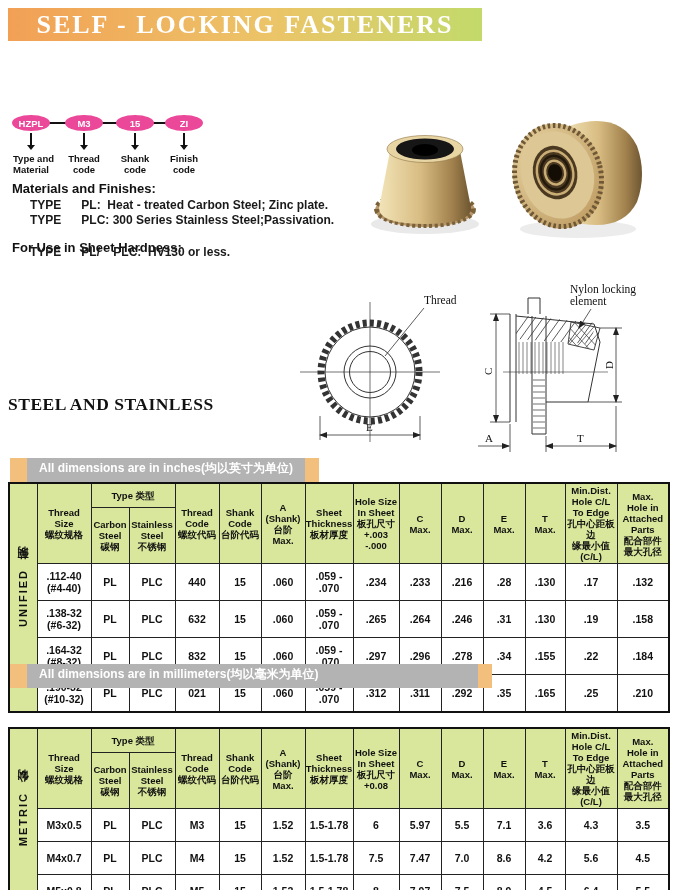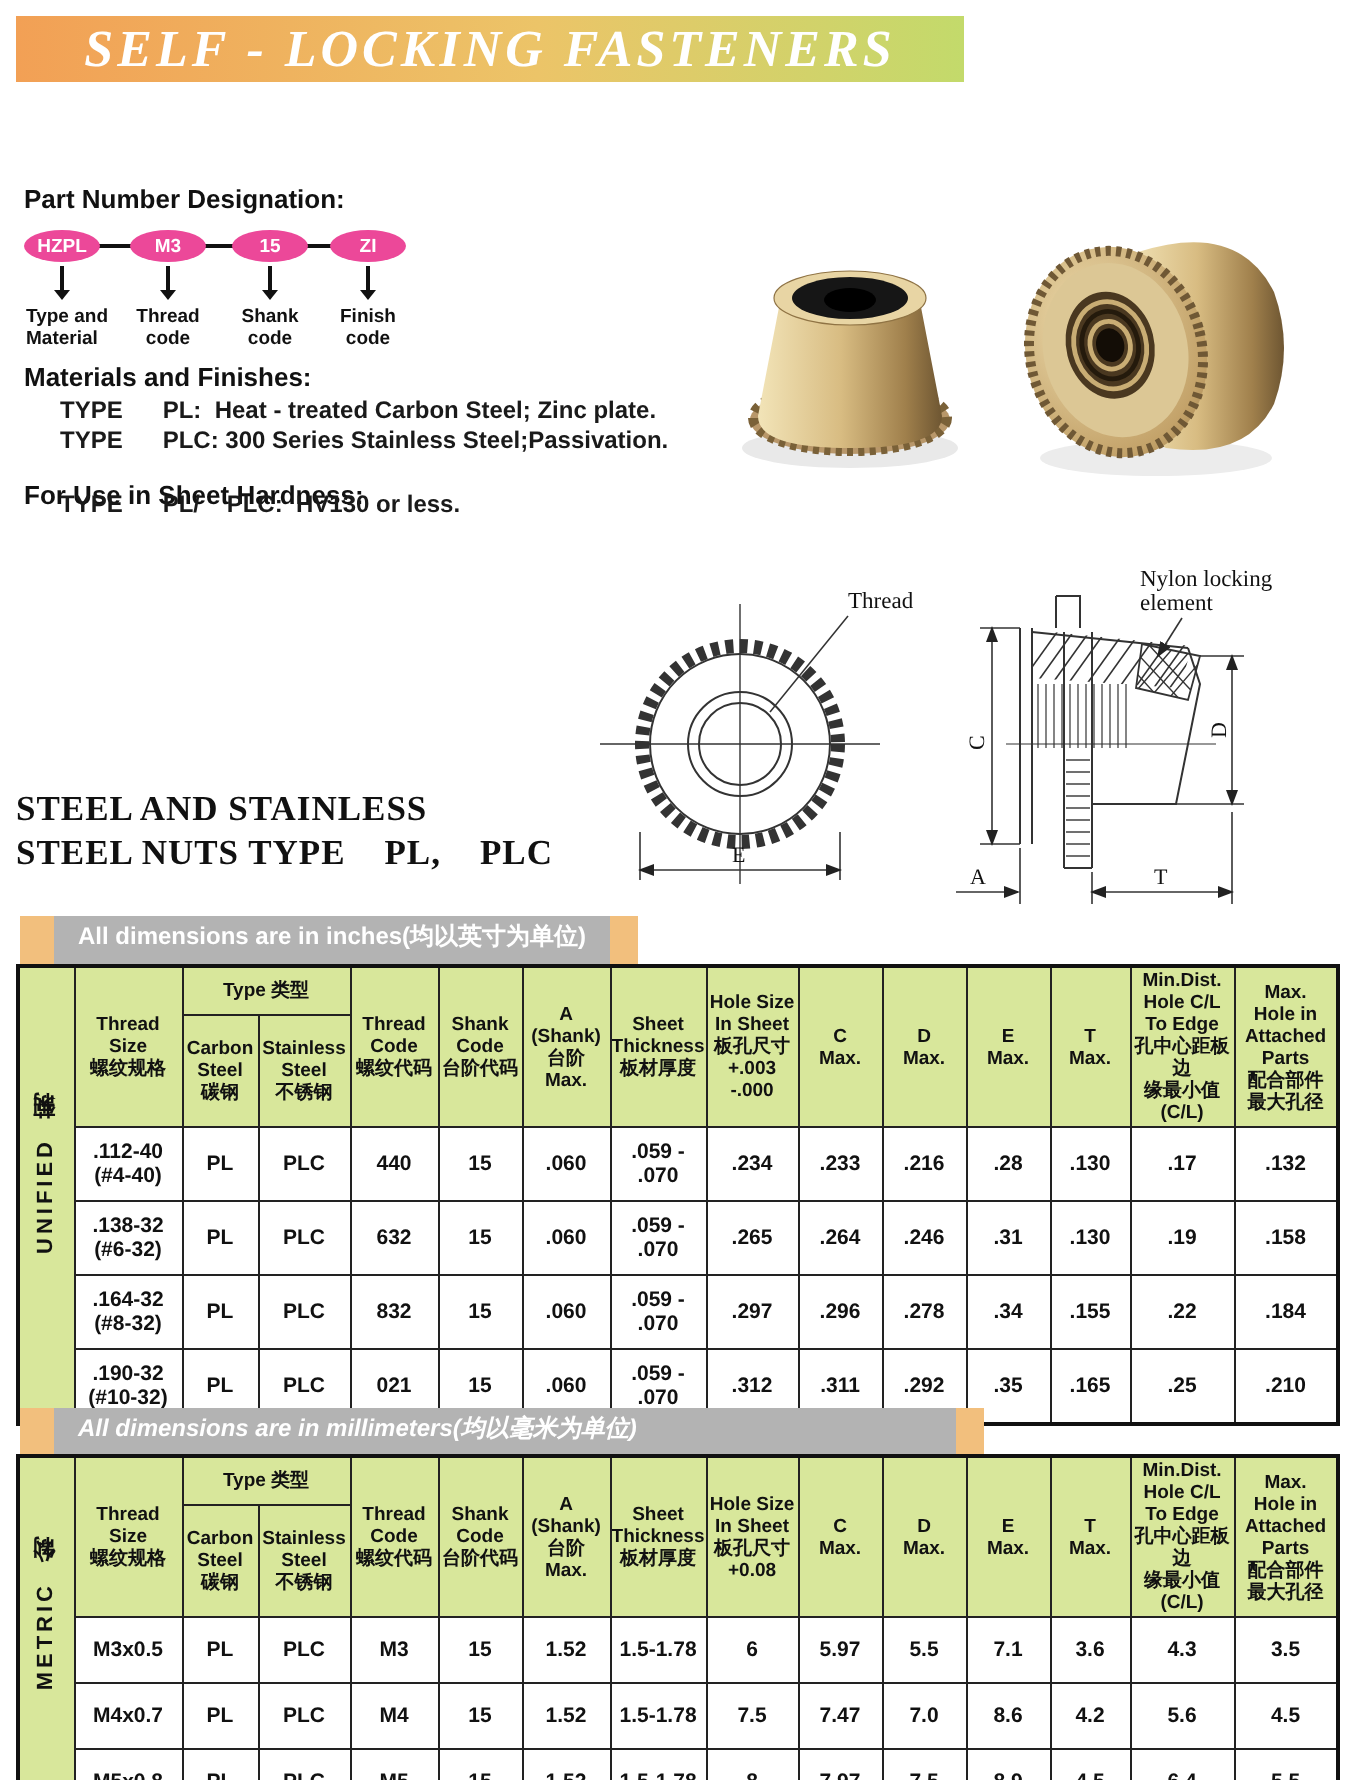--- a/index.html
+++ b/index.html
@@ -4,21 +4,21 @@
 <style>
   html,body{margin:0;padding:0;background:#fff;}
   #page{position:relative;width:675px;height:890px;background:#fff;overflow:hidden;
         font-family:"Liberation Sans",sans-serif;color:#111;}
 
   
   .title-banner{position:absolute;left:8px;top:8px;width:474px;height:33px;
     background:linear-gradient(90deg,#f2a055 0%,#ecc468 55%,#c3da6b 100%);
     display:flex;align-items:center;justify-content:center;}
   .title-banner span{font-family:"Liberation Serif",serif;font-weight:bold;font-size:26px;
-    color:#fff;letter-spacing:2px;white-space:pre;font-style:italic;}
+    color:#fff;letter-spacing:2px;white-space:pre;}
 
   
   .h-bold{position:absolute;font-weight:bold;font-size:13px;white-space:pre;}
   .tline{position:absolute;font-weight:bold;font-size:12px;white-space:pre;color:#1a1a1a;}
 
   
   .conn{position:absolute;left:31px;top:122px;width:154px;height:2px;background:#111;}
   .oval{position:absolute;top:115px;width:38px;height:16px;background:#ec4899;border-radius:50%;
     color:#fff;font-size:9.5px;font-weight:bold;display:flex;align-items:center;justify-content:center;}
   .o0{left:12px}.o1{left:65px}.o2{left:116px}.o3{left:165px}
@@ -57,21 +57,20 @@
 </style>
 </head>
 <body>
 
 <div id="page">
 
   <div class="title-banner">
     <span>SELF - LOCKING FASTENERS</span>
   </div>
 
-  <div class="h-bold" style="left:12px;top:92px;">Part Number Designation:</div>
   <div class="conn"></div>
   <div class="oval o0">HZPL</div>
   <div class="oval o1">M3</div>
   <div class="oval o2">15</div>
   <div class="oval o3">ZI</div>
   <div class="fa a0"></div>
   <div class="fa a1"></div>
   <div class="fa a2"></div>
   <div class="fa a3"></div>
   <div class="flab l0"><span>Type and</span><br><span>Material</span></div>
@@ -245,21 +244,21 @@
     <text x="146" y="22" font-size="11.5" fill="#111">Thread</text>
     <text x="292" y="11" font-size="11.5" fill="#111">Nylon locking</text>
     <text x="292" y="23" font-size="11.5" fill="#111">element</text>
     <text x="88" y="149" font-size="11" fill="#111">E</text>
     <text x="206" y="93" font-size="11" fill="#111" transform="rotate(-90 210 89)">C</text>
     <text x="327" y="87" font-size="11" fill="#111" transform="rotate(-90 331 83)">D</text>
     <text x="207" y="160" font-size="11" fill="#111">A</text>
     <text x="299" y="160" font-size="11" fill="#111">T</text>
   </svg>
 
-  <div class="section-title"><span>STEEL AND STAINLESS</span><br><span>STEEL NUTS TYPE    PL,    PLC</span></div>
+  <div class="section-title"><span>STEEL AND STAINLESS</span><br></div>
 
   <div class="sub-banner" style="left:10px;top:458px;">
     <div class="oseg"></div>
     <div class="gseg">All dimensions are in inches(均以英寸为单位)</div>
     <div class="oseg2"></div>
   </div>
 
   <table class="spec t1" style="top:482px;">
     <colgroup>
       <col style="width:28px">
@@ -395,21 +394,21 @@
           <td>.311</td>
           <td>.292</td>
           <td>.35</td>
           <td>.165</td>
           <td>.25</td>
           <td>.210</td>
         </tr>
       </tbody>
   </table>
 
-  <div class="sub-banner" style="left:10px;top:704px;font-style:italic;">
+  <div class="sub-banner" style="left:10px;top:664px;">
     <div class="oseg"></div>
     <div class="gseg" style="padding-right:160px;">All dimensions are in millimeters(均以毫米为单位)</div>
     <div class="oseg2"></div>
   </div>
 
   <table class="spec t2" style="top:727px;">
     <colgroup>
       <col style="width:28px">
         <col style="width:54px">
         <col style="width:38px">

